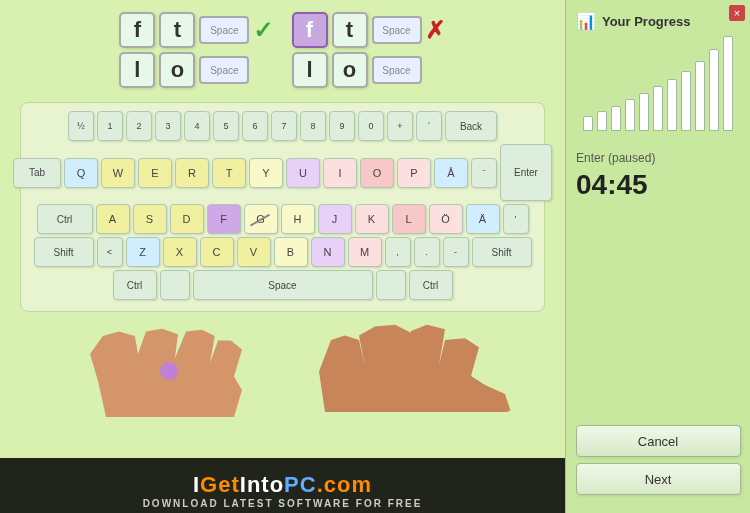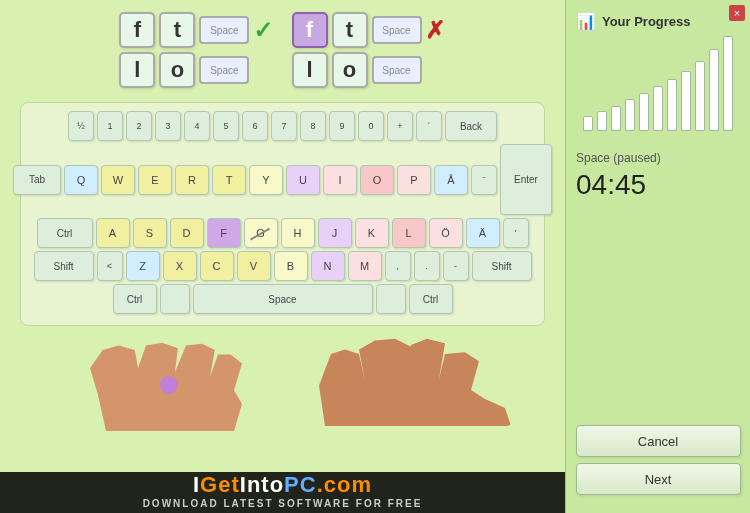--- a/index.html
+++ b/index.html
@@ -131,21 +131,21 @@
     .key.light-pink { background: #fce0e0; }
     .key.purple { background: #d0a8e8; }
     .key.light-purple { background: #e8d0f8; }
     .key.light-blue { background: #d0eeff; }
     .key.gray { background: #ddeedd; }
 
     .key.wide-1 { min-width: 48px; }
     .key.wide-2 { min-width: 56px; }
     .key.wide-6 { min-width: 180px; }
     .key.backspace { min-width: 52px; }
-    .key.enter { min-width: 52px; height: 71px; }
+    .key.enter { min-width: 52px; height: 57px; }
     .key.shift-left { min-width: 60px; }
     .key.shift-right { min-width: 60px; }
     .key.ctrl-key { min-width: 44px; }
     .key.small { min-width: 26px; font-size: 9px; }
 
     
     .hands-area {
       width: 100%;
       height: 100px;
       position: relative;
@@ -190,21 +190,21 @@
 
     
     .watermark {
       position: absolute;
       bottom: 0;
       left: 0;
       right: 0;
       background: rgba(0,0,0,0.85);
       color: #fff;
       text-align: center;
-      padding: 0 0 4px 0;
+      padding: 14px 0 4px 0;
       z-index: 10;
     }
     .watermark-line1 {
       font-size: 22px;
       font-weight: bold;
       letter-spacing: 1px;
     }
     .watermark-line1 span.white { color: #fff; }
     .watermark-line1 span.orange { color: #ff8c00; }
     .watermark-line1 span.blue { color: #66aaff; }
@@ -270,21 +270,21 @@
     }
 
     .time-label {
       font-size: 12px;
       color: #555;
       margin-bottom: 4px;
     }
 
     .time-value {
       font-size: 28px;
-      font-weight: normal;
+      font-weight: bold;
       color: #222;
     }
 
     .spacer { flex: 1; }
 
     .btn {
       width: 165px;
       height: 32px;
       border: 1px solid #a0b890;
       border-radius: 4px;
@@ -498,21 +498,21 @@
       <div class="bar" style="height: 38px;"></div>
       <div class="bar" style="height: 45px;"></div>
       <div class="bar" style="height: 52px;"></div>
       <div class="bar" style="height: 60px;"></div>
       <div class="bar" style="height: 70px;"></div>
       <div class="bar" style="height: 82px;"></div>
       <div class="bar" style="height: 95px;"></div>
     </div>
 
   <div class="time-section">
-    <div class="time-label">Space (paused)</div>
+    <div class="time-label">Enter (paused)</div>
     <div class="time-value">04:45</div>
   </div>
 
   <div class="spacer"></div>
 
   <button class="btn">Cancel</button>
   <button class="btn">Next</button>
 </div>
 
 </body></html>

